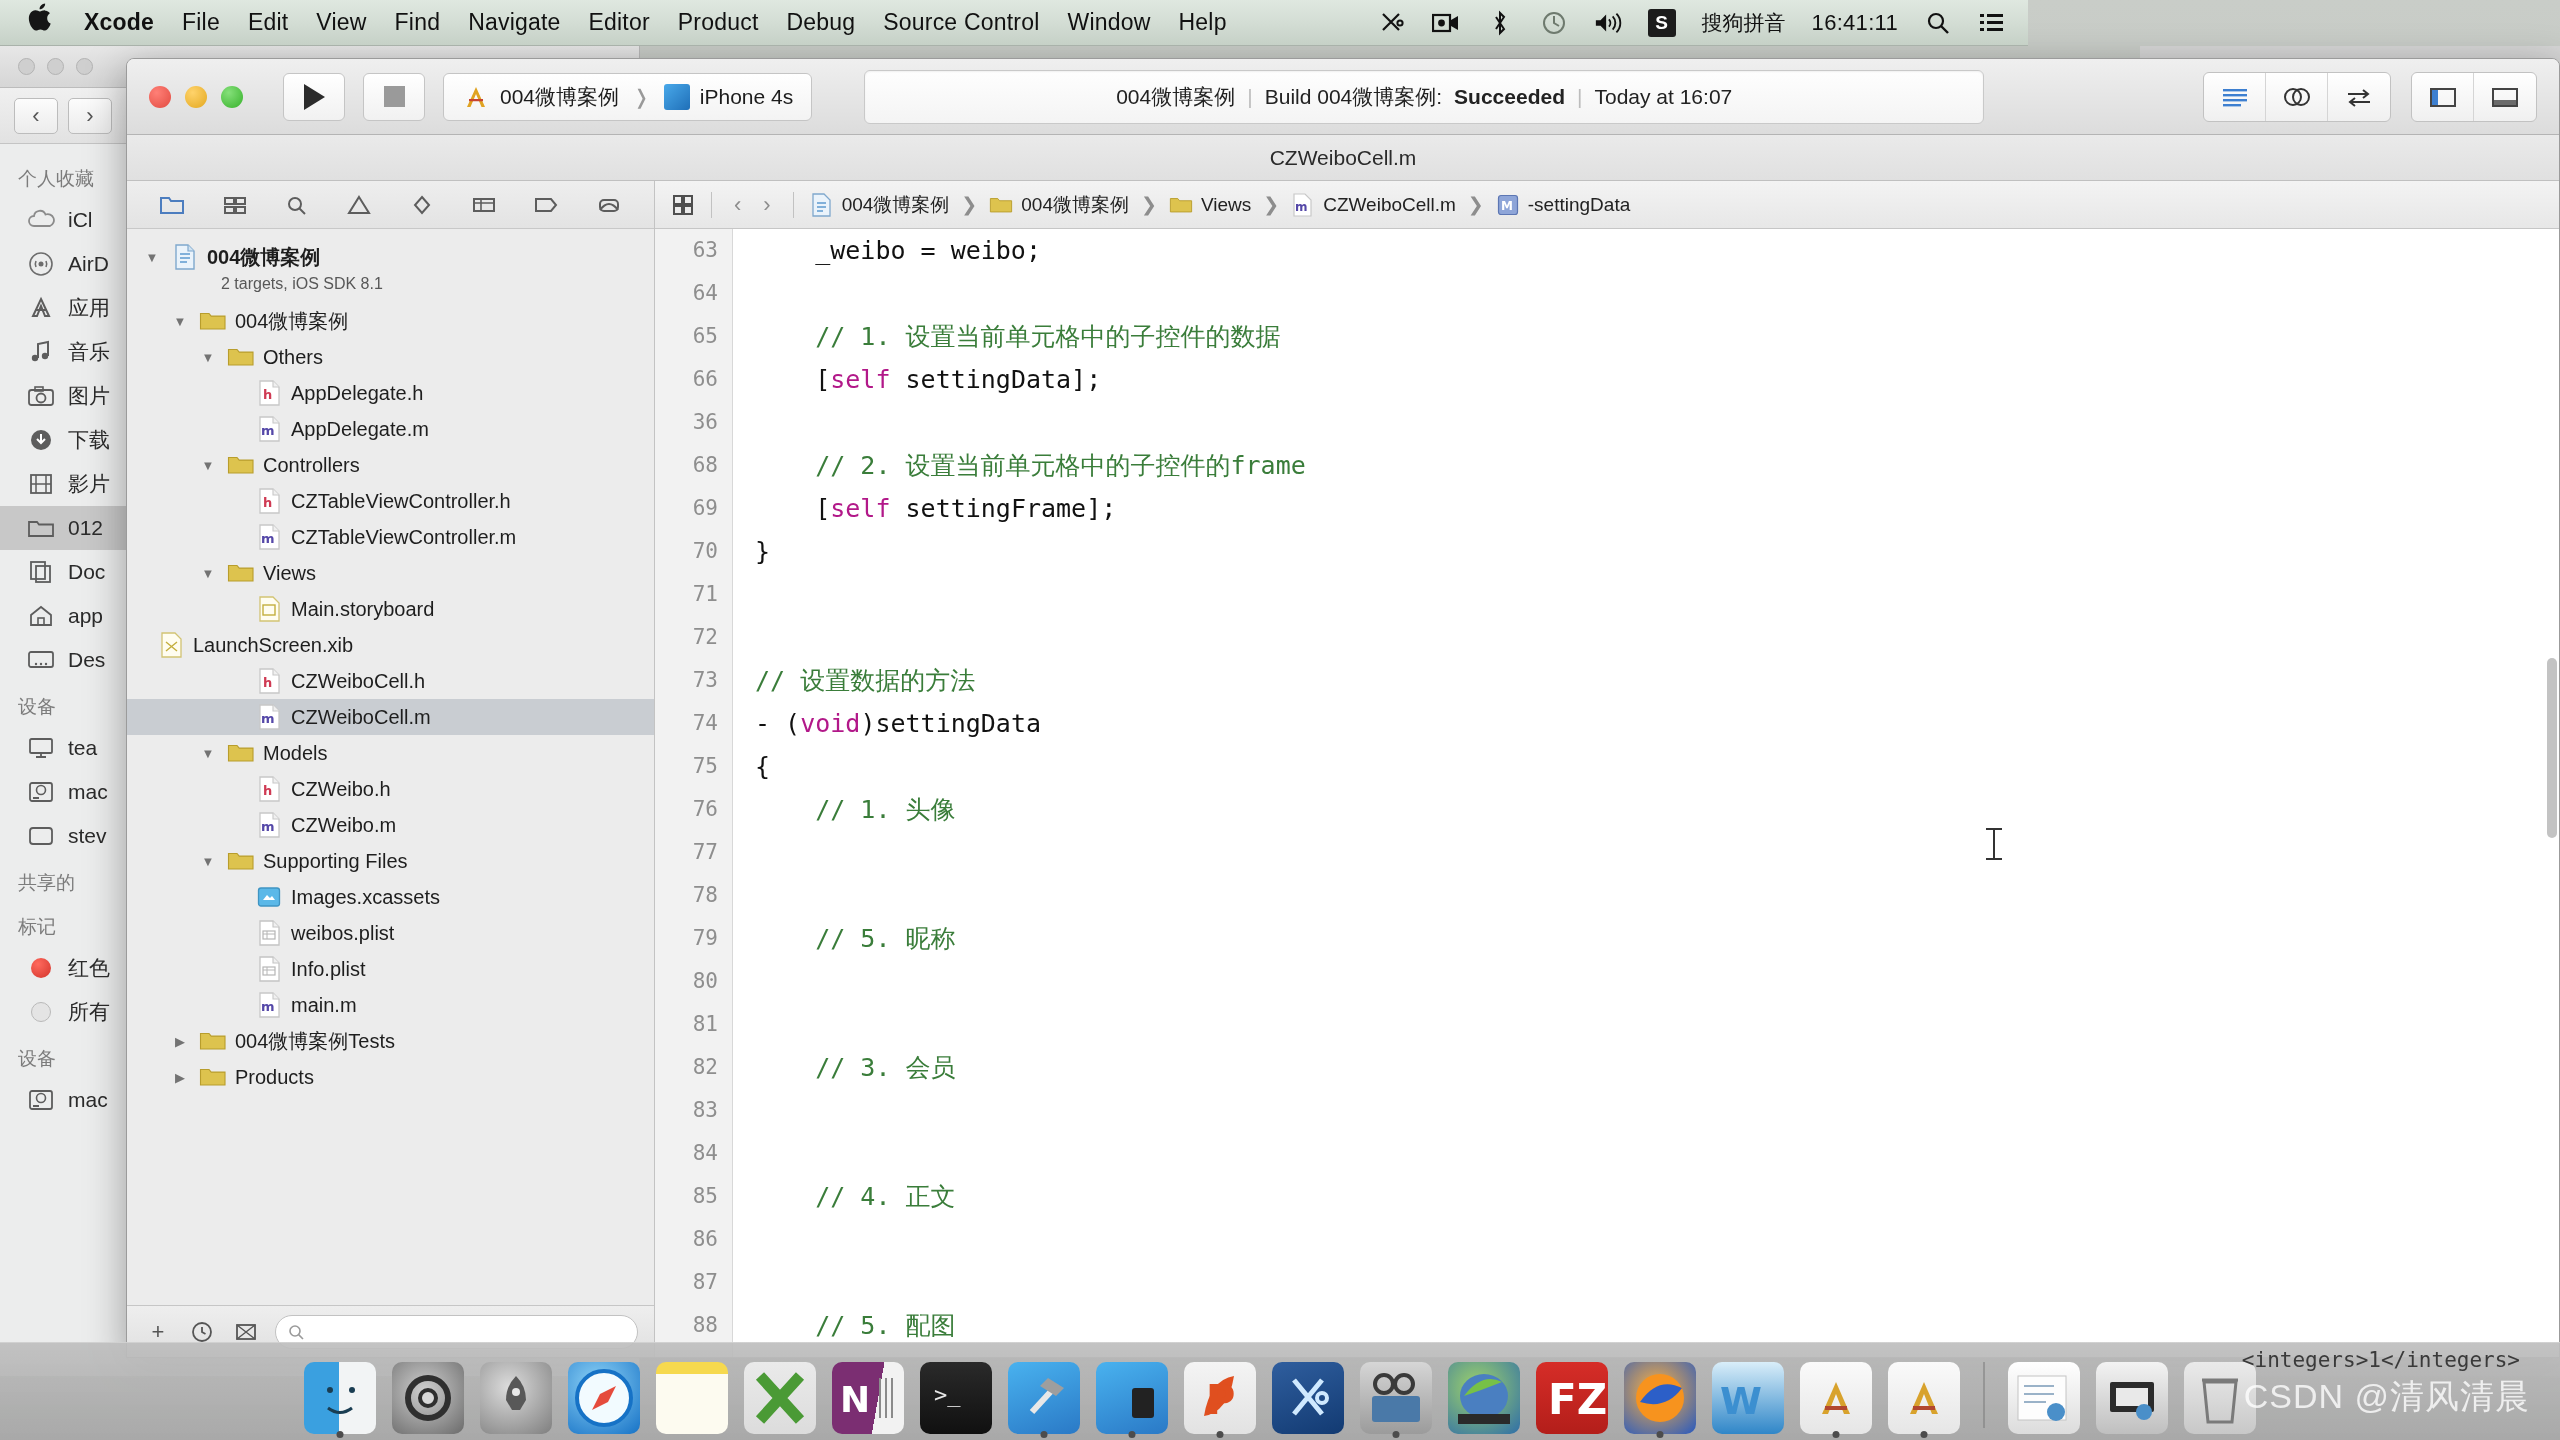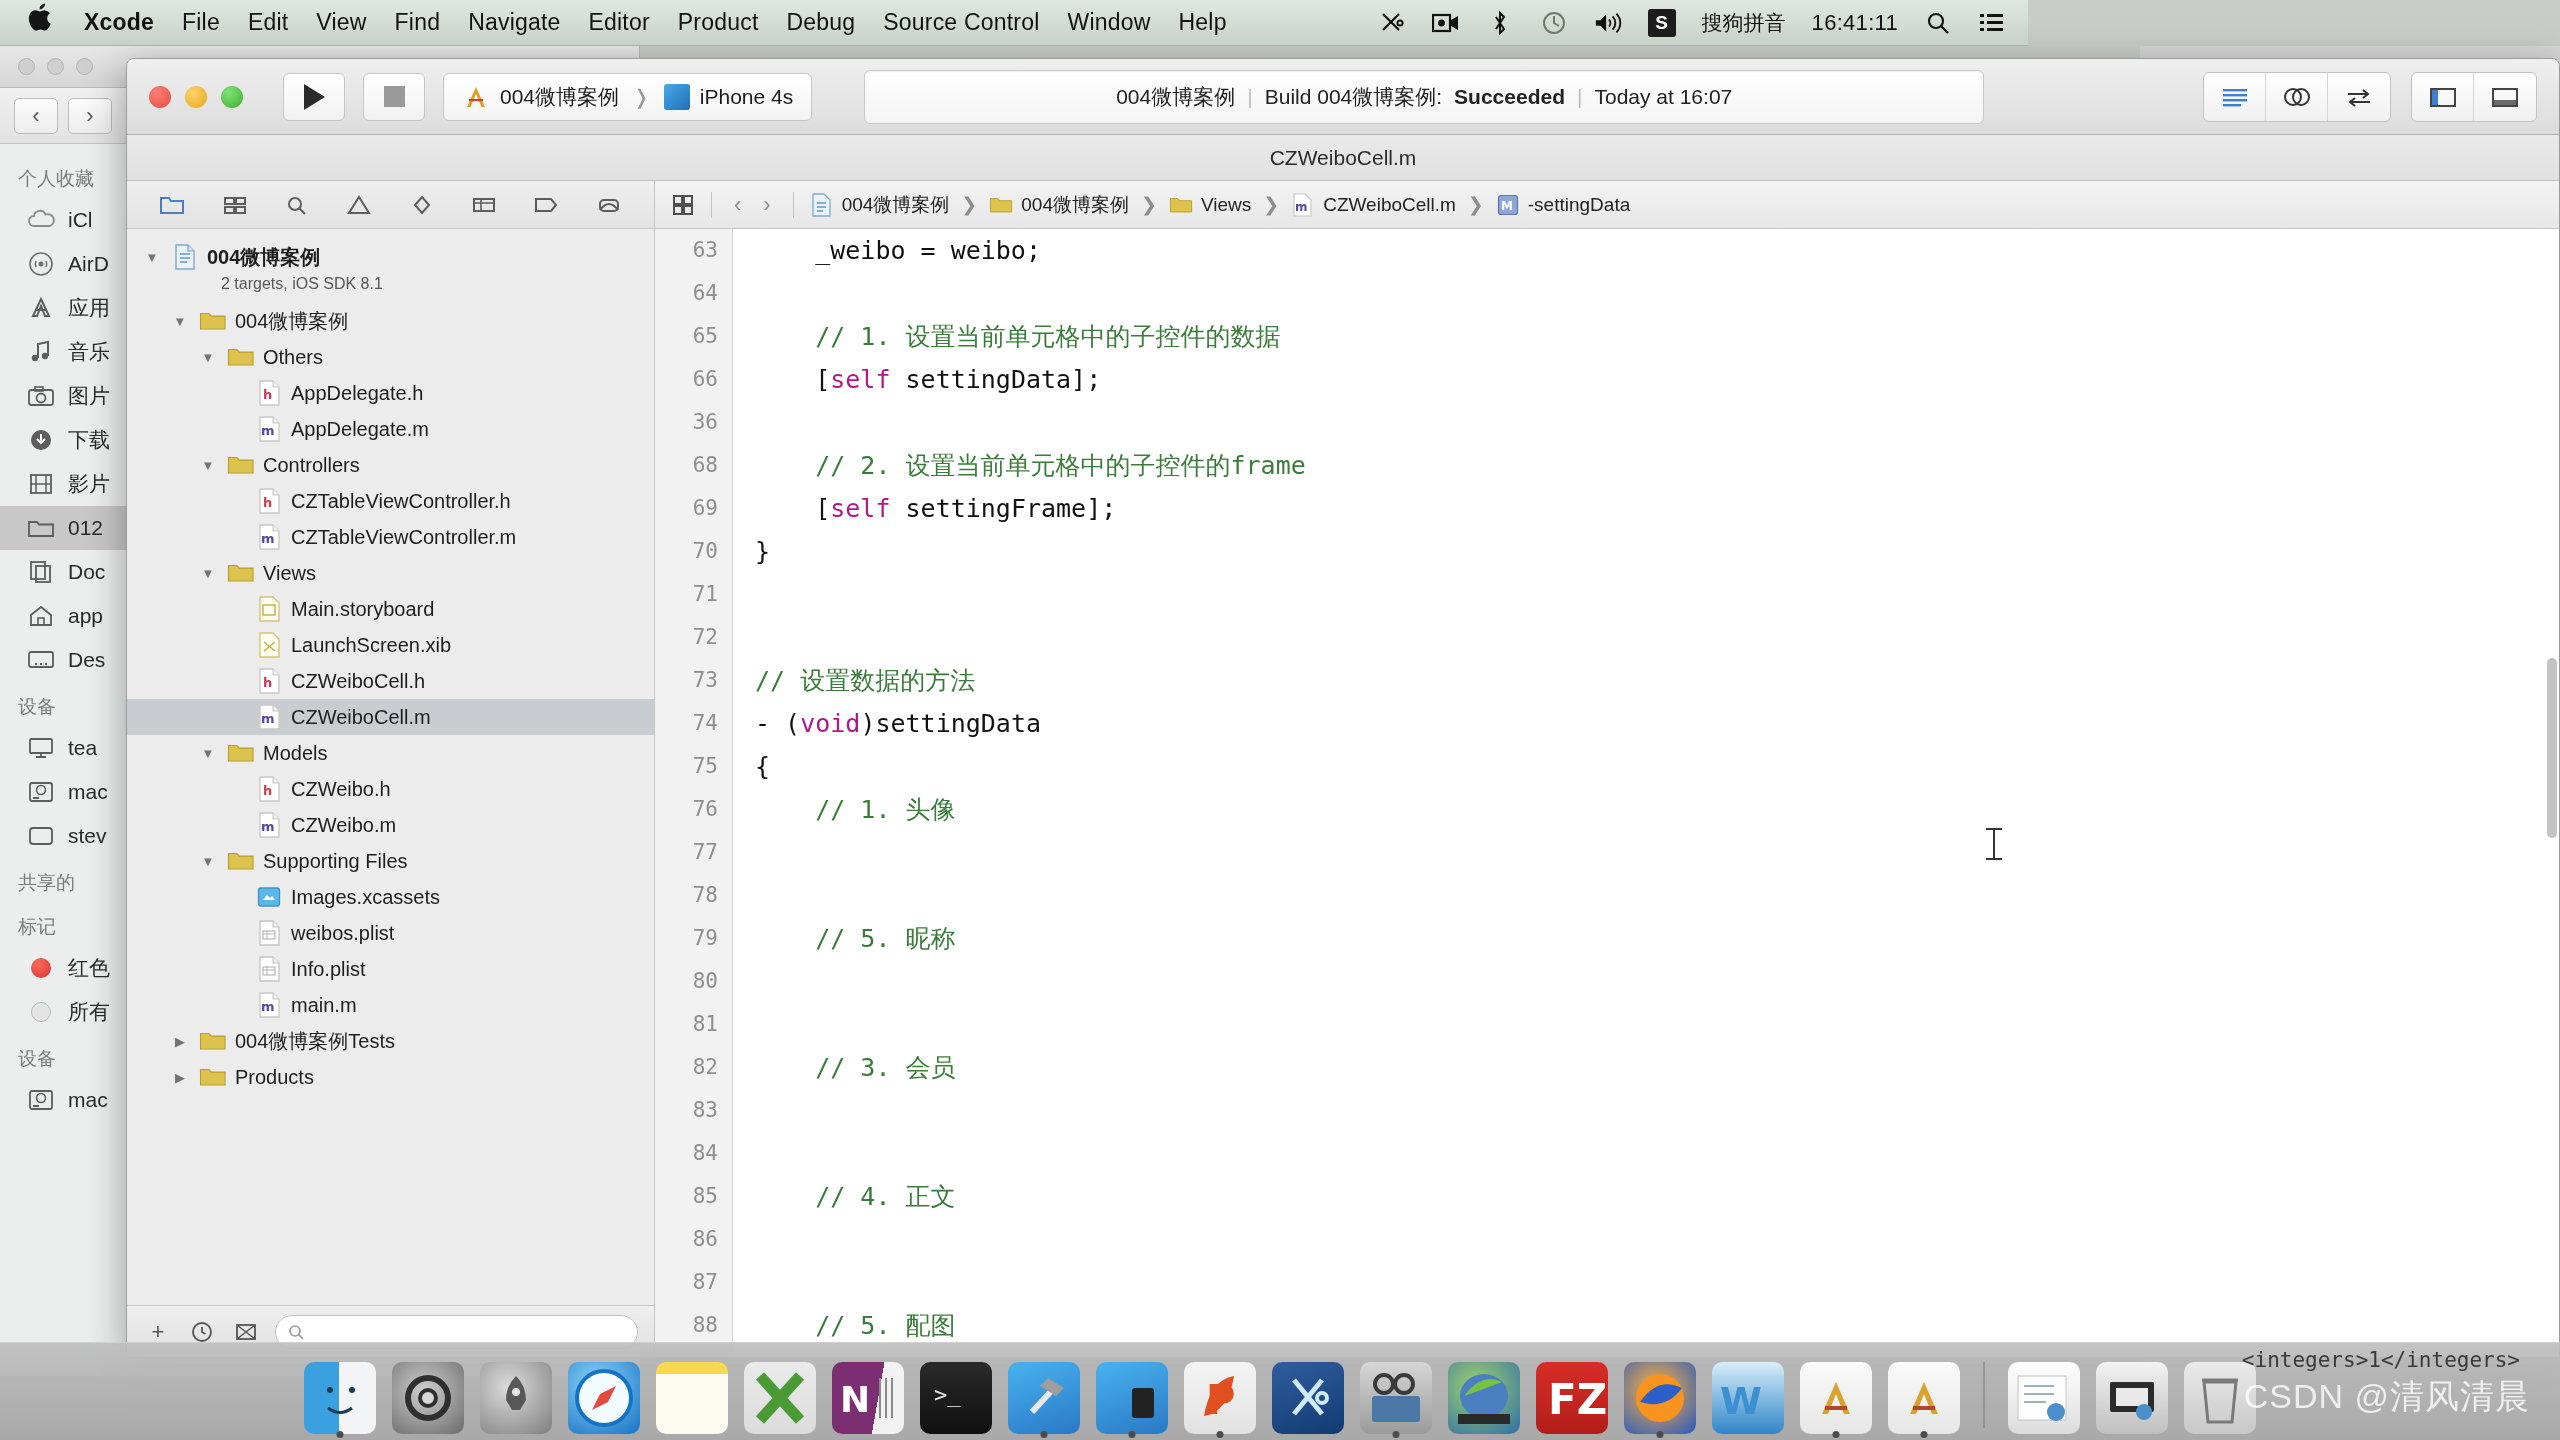--- a/index.html
+++ b/index.html
@@ -679,21 +679,21 @@
             <div class="tr" style="padding-left: 98px;">
               <span class="tw"></span>
               <span class="fic">
                 <svg width="23" height="26" viewBox="0 0 23 26">
                   <path d="M2 1 h13 l6 6 v18 H2 Z" fill="#fffdf0" stroke="#d2c373" stroke-width="1.3"></path>
                   <rect x="5" y="9" width="12" height="10" fill="none" stroke="#c4ae3d" stroke-width="1.4"></rect>
                 </svg>
               </span>
               <span class="lbl">Main.storyboard</span>
             </div>
-            <div class="tr" style="padding-left: 98px;">
+            <div class="tr" style="">
               <span class="tw"></span>
               <span class="fic">
                 <svg width="23" height="26" viewBox="0 0 23 26">
                   <path d="M2 1 h13 l6 6 v18 H2 Z" fill="#fffdf0" stroke="#d2c373" stroke-width="1.3"></path>
                   <path d="M6 10 l11 9 M17 10 l-11 9" stroke="#c4ae3d" stroke-width="1.4"></path>
                 </svg>
               </span>
               <span class="lbl">LaunchScreen.xib</span>
             </div>
             <div class="tr" style="padding-left: 98px;">

